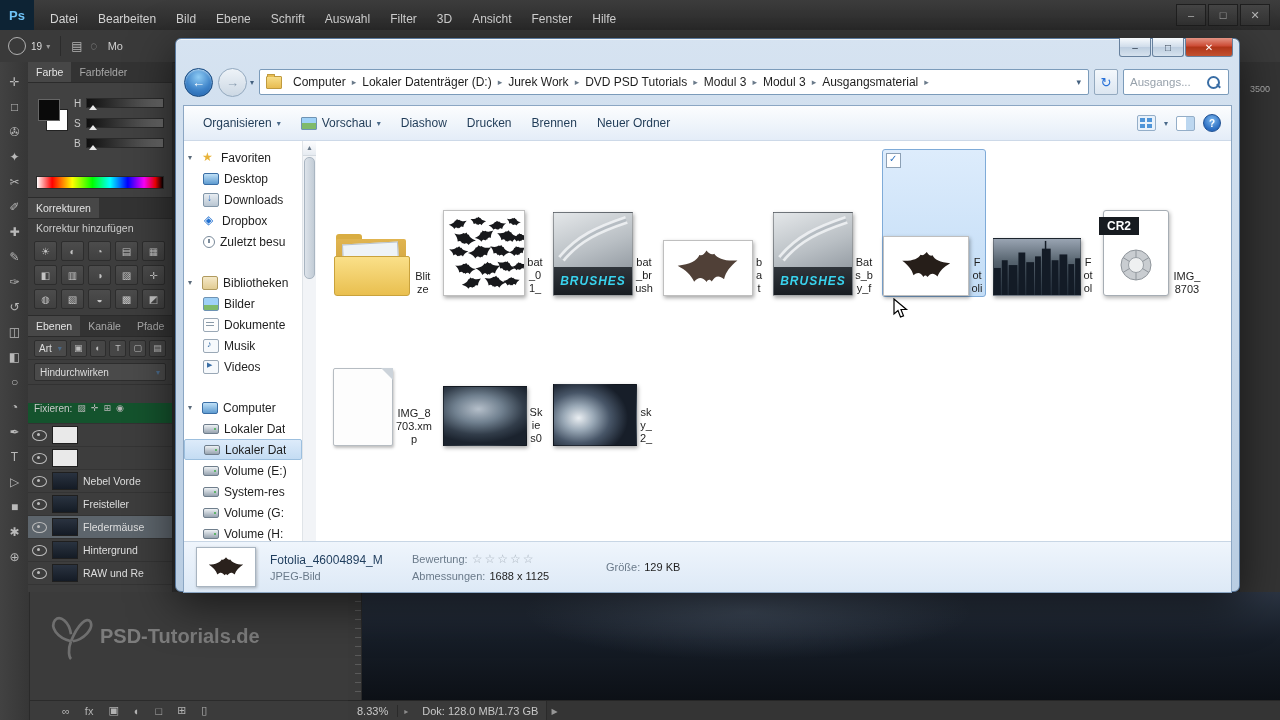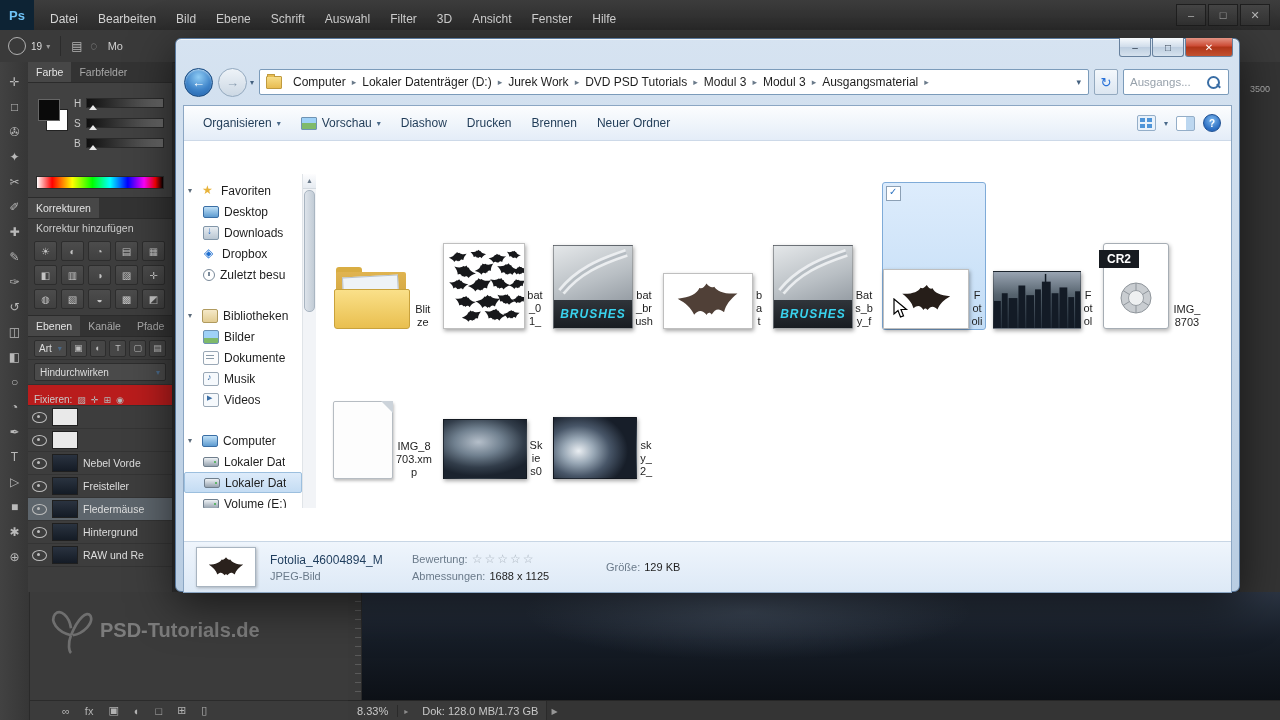--- a/index.html
+++ b/index.html
@@ -53,35 +53,35 @@
   .adj-ic{width:21px;height:18px;background:linear-gradient(#4c4c4c,#404040);border:1px solid #2d2d2d;border-radius:2px;
     color:#c3c3c3;font-size:10px;display:flex;align-items:center;justify-content:center;}
   .lay-filter{display:flex;align-items:center;height:22px;padding:0 6px;gap:3px;background:#3d3d3d;border-bottom:1px solid #323232;}
   .art-dd{display:flex;align-items:center;background:#4a4a4a;border:1px solid #2d2d2d;border-radius:2px;
     height:15px;padding:0 4px;font-size:10px;color:#ddd;gap:6px;}
   .flt-ic{width:16px;height:15px;background:#464646;border:1px solid #2d2d2d;border-radius:2px;color:#bdbdbd;
     font-size:9px;display:flex;align-items:center;justify-content:center;}
   .lay-blend{display:flex;align-items:center;height:24px;padding:0 6px;background:#3d3d3d;border-bottom:1px solid #323232;}
   .blend-dd{display:flex;align-items:center;background:#4a4a4a;border:1px solid #2d2d2d;border-radius:2px;
     height:16px;padding:0 5px;font-size:10px;color:#ddd;gap:8px;flex:1;justify-content:space-between;}
-  .lay-lock{display:flex;align-items:flex-end;height:20px;padding:0 6px;gap:5px;background:#b91c1c;border-bottom:1px solid #323232;
-    font-size:10px;color:#c9c9c9;}
+  .lay-lock{display:flex;align-items:flex-start;height:20px;padding:0 6px;gap:5px;background:#14532d;border-bottom:1px solid #323232;
+    font-size:10px;color:#c9c9c9;margin-top:18px;}
   .lock-ic{font-size:9px;color:#b5b5b5;}
   .layer-row{display:flex;align-items:center;height:22px;border-bottom:1px solid #343434;padding:0 4px;gap:5px;}
   .layer-row.sel{background:#5d656c;}
   .eye{width:13px;height:9px;border:1px solid #bdbdbd;border-radius:50%;position:relative;flex:none;}
   .eye::after{content:"";position:absolute;left:4px;top:2px;width:3px;height:3px;background:#bdbdbd;border-radius:50%;}
   .lthumb{width:24px;height:16px;border:1px solid #1f1f1f;flex:none;}
   .lthumb.mask{background:#e9e9e9;}
   .lthumb.dark{background:linear-gradient(#2a3340,#141b25);}
   .lname{font-size:10.5px;color:#dedede;white-space:nowrap;overflow:hidden;}
   
   .ps-lowerleft{position:absolute;left:30px;top:592px;width:318px;height:108px;background:#3b3b3b;
     border-right:1px solid #272727;z-index:1;}
-  .watermark{position:absolute;left:18px;top:12px;display:flex;align-items:center;gap:6px;opacity:.75;}
+  .watermark{position:absolute;left:18px;top:18px;display:flex;align-items:center;gap:6px;opacity:.75;}
   .wm-text{color:#929292;font-weight:bold;font-size:20px;}
   .ps-layers-footer{position:absolute;left:30px;top:700px;width:318px;height:20px;background:#3b3b3b;
     border-top:1px solid #2b2b2b;display:flex;align-items:center;gap:15px;padding-left:32px;box-sizing:border-box;
     color:#b2b2b2;font-size:11px;z-index:1;}
   .ps-canvas{position:absolute;left:348px;top:592px;right:0;height:108px;z-index:1;display:flex;}
   .ruler{width:13px;background:#3a3a3a;border-right:1px solid #2a2a2a;
     background-image:repeating-linear-gradient(180deg,#5a5a5a 0 1px,transparent 1px 9px);background-size:6px 100%;
     background-position:right 0;background-repeat:no-repeat;}
   .canvas-img{flex:1;background:
     radial-gradient(ellipse 320px 70px at 42% 18%,rgba(150,170,195,.22),transparent 70%),
@@ -123,21 +123,21 @@
   .crumb-sep{color:#6a7a8a;font-size:9px;}
   .addr-dd{margin-left:auto;color:#44617f;font-size:9px;padding:0 7px;}
   .refresh{width:22px;height:24px;background:linear-gradient(#f4f8fc,#dce6f1);border:1px solid #93a9bf;border-radius:2px;
     color:#2a72d8;font-size:13px;display:flex;align-items:center;justify-content:center;flex:none;}
   .searchbox{width:104px;height:24px;background:#fff;border:1px solid #7b9bba;border-radius:2px;
     display:flex;align-items:center;flex:none;}
   .search-text{flex:1;font-size:11.5px;color:#98a2ac;padding-left:6px;white-space:nowrap;overflow:hidden;}
   .mag{width:9px;height:9px;border:2px solid #3a6ea5;border-radius:50%;position:relative;margin-right:8px;flex:none;}
   .mag::after{content:"";position:absolute;left:7px;top:7px;width:5px;height:2px;background:#3a6ea5;transform:rotate(45deg);}
   .win-body{margin:0 7px 4px 7px;height:488px;background:#fff;border:1px solid #8ba6c3;box-sizing:border-box;
-    display:flex;flex-direction:column;gap:33px;}
+    display:flex;flex-direction:column;}
   .cmdbar{height:34px;background:linear-gradient(#fcfdfe,#e4edf8);border-bottom:1px solid #cdd9e8;
     display:flex;align-items:center;padding:0 10px;}
   .cmd-items{display:flex;align-items:center;gap:2px;}
   .cmd-btn{display:flex;align-items:center;gap:5px;padding:4px 9px;font-size:12px;color:#1f3b57;border-radius:2px;}
   .caret{font-size:8px;color:#4a6a8a;}
   .cmd-ic.ic-preview{width:14px;height:11px;background:linear-gradient(#9fd1f7 50%,#7fba6a 50%);border:1px solid #6e93b4;border-radius:1px;}
   .cmd-right{margin-left:auto;display:flex;align-items:center;gap:8px;}
   .views-chip{width:17px;height:14px;background:#e8f1fa;border:1px solid #94aec8;border-radius:2px;position:relative;}
   .views-chip::before{content:"";position:absolute;left:2px;top:2px;width:5px;height:4px;background:#4e94d8;
     box-shadow:7px 0 0 #4e94d8,0 6px 0 #4e94d8,7px 6px 0 #4e94d8;}

